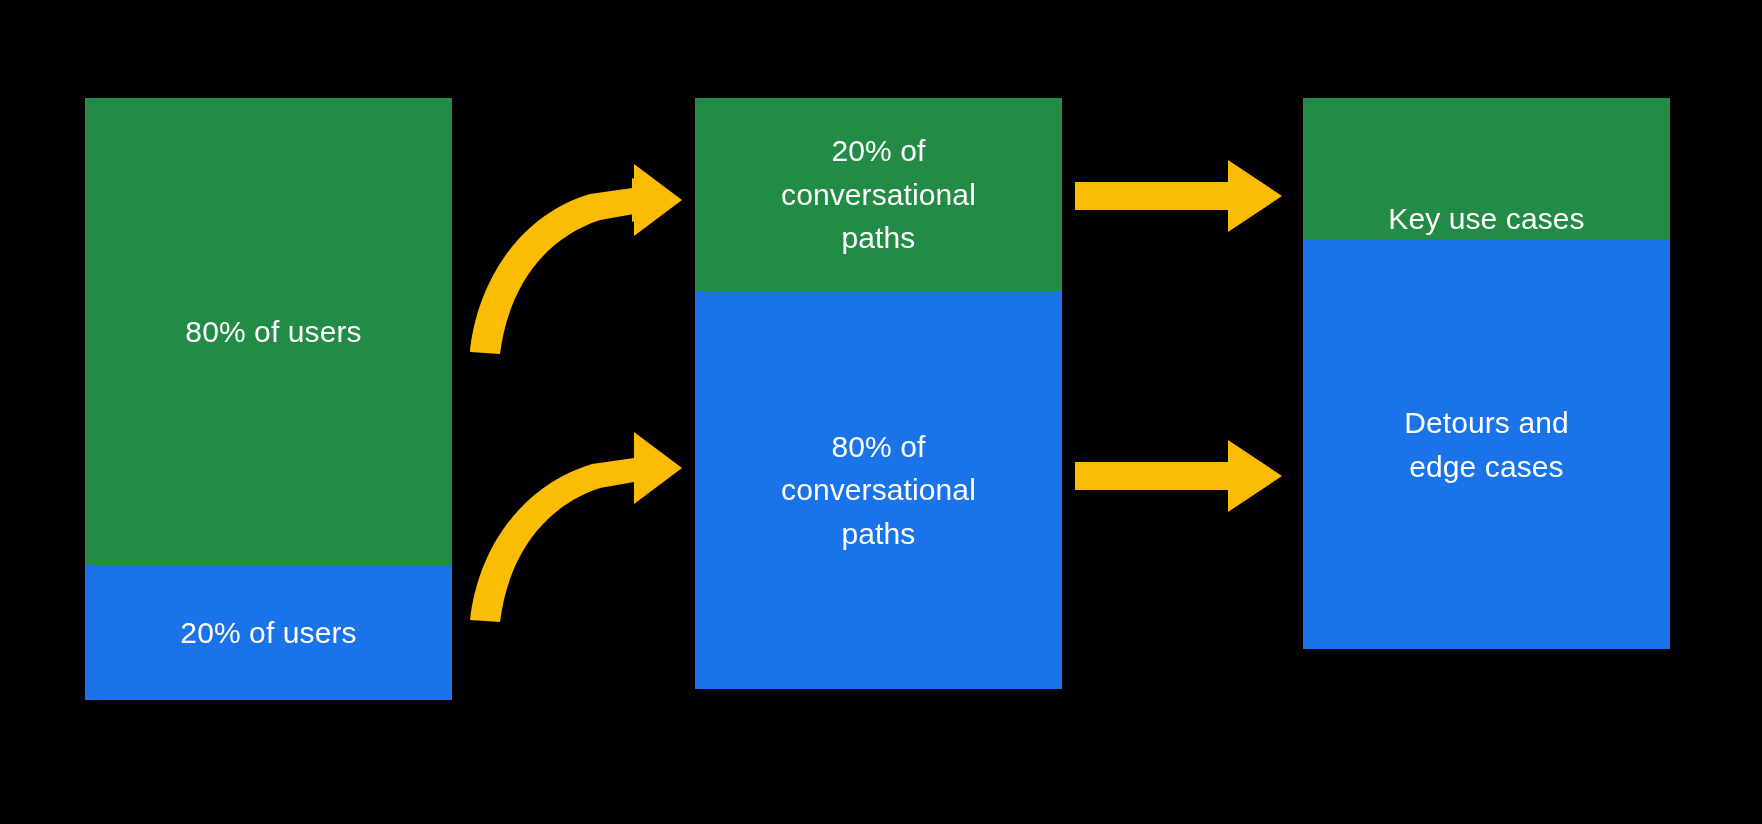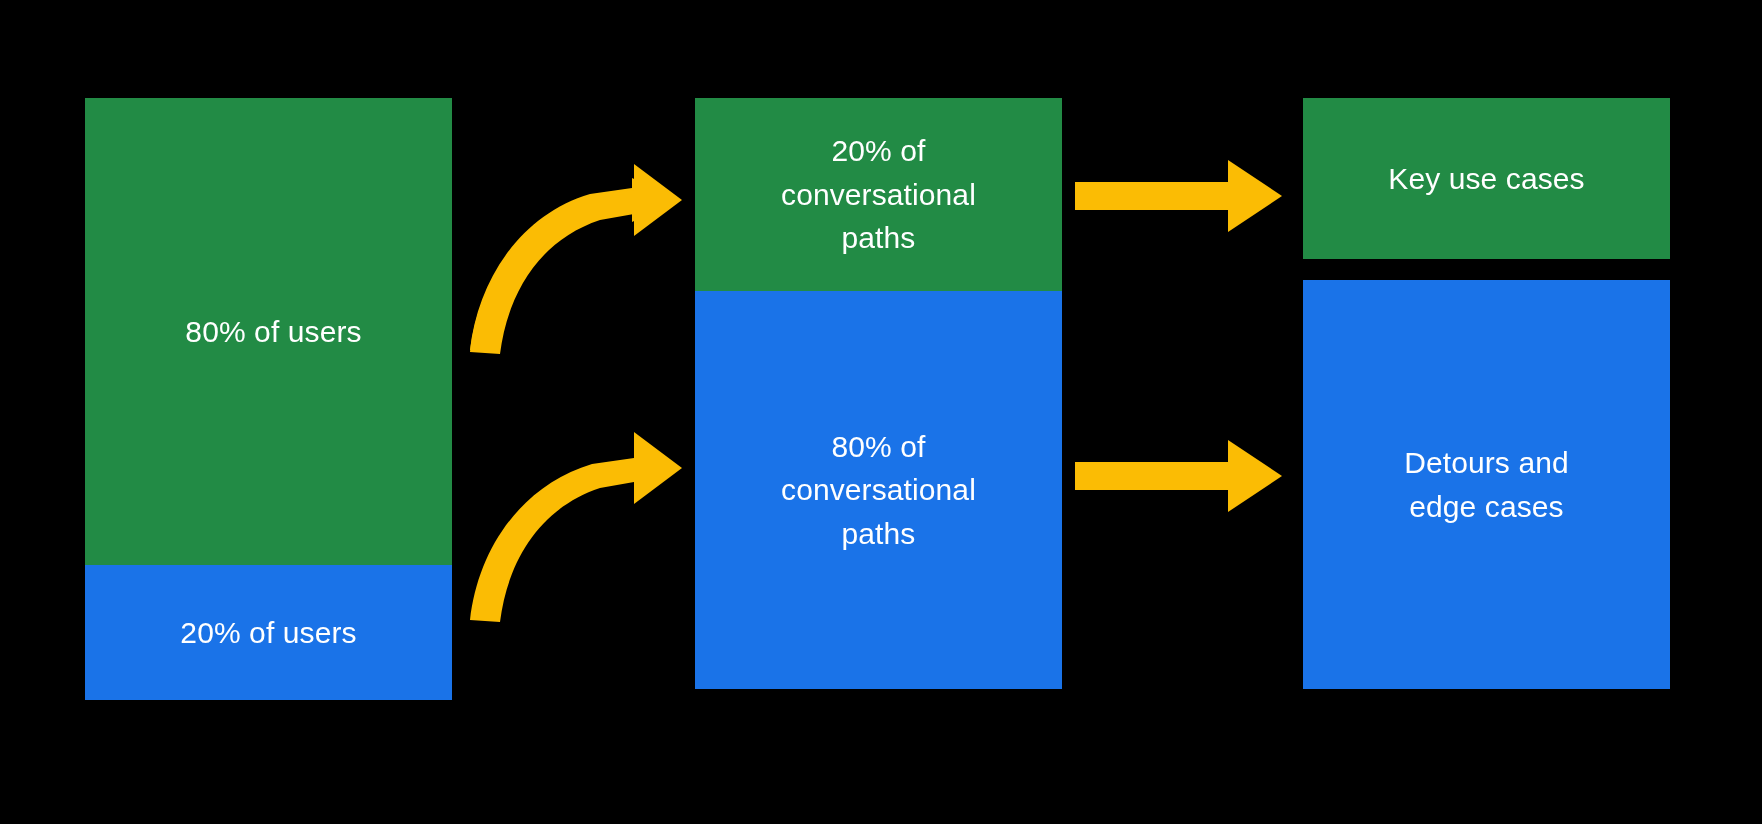--- a/index.html
+++ b/index.html
@@ -56,22 +56,22 @@
   #col-users .s1      { height: 467px; }
   #col-users .s2      { height: 135px; }
 
   
   #col-paths          { left: 695px; top: 98px; width: 367px; height: 602px; }
   #col-paths .s1      { height: 193px; }
   #col-paths .s2      { height: 398px; }
 
   
   #col-cases          { left: 1303px; top: 98px; width: 367px; height: 602px; }
-  #col-cases .s1      { height: 161px; }
-  #col-cases .s2      { height: 409px; margin-top: 21px; }
+  #col-cases .s1      { height: 142px; align-items: flex-end; }
+  #col-cases .s2      { height: 409px; }
 
   
   .arrow-layer {
     position: absolute;
     left: 0;
     top: 0;
     width: 1762px;
     height: 824px;
     pointer-events: none;
   }

